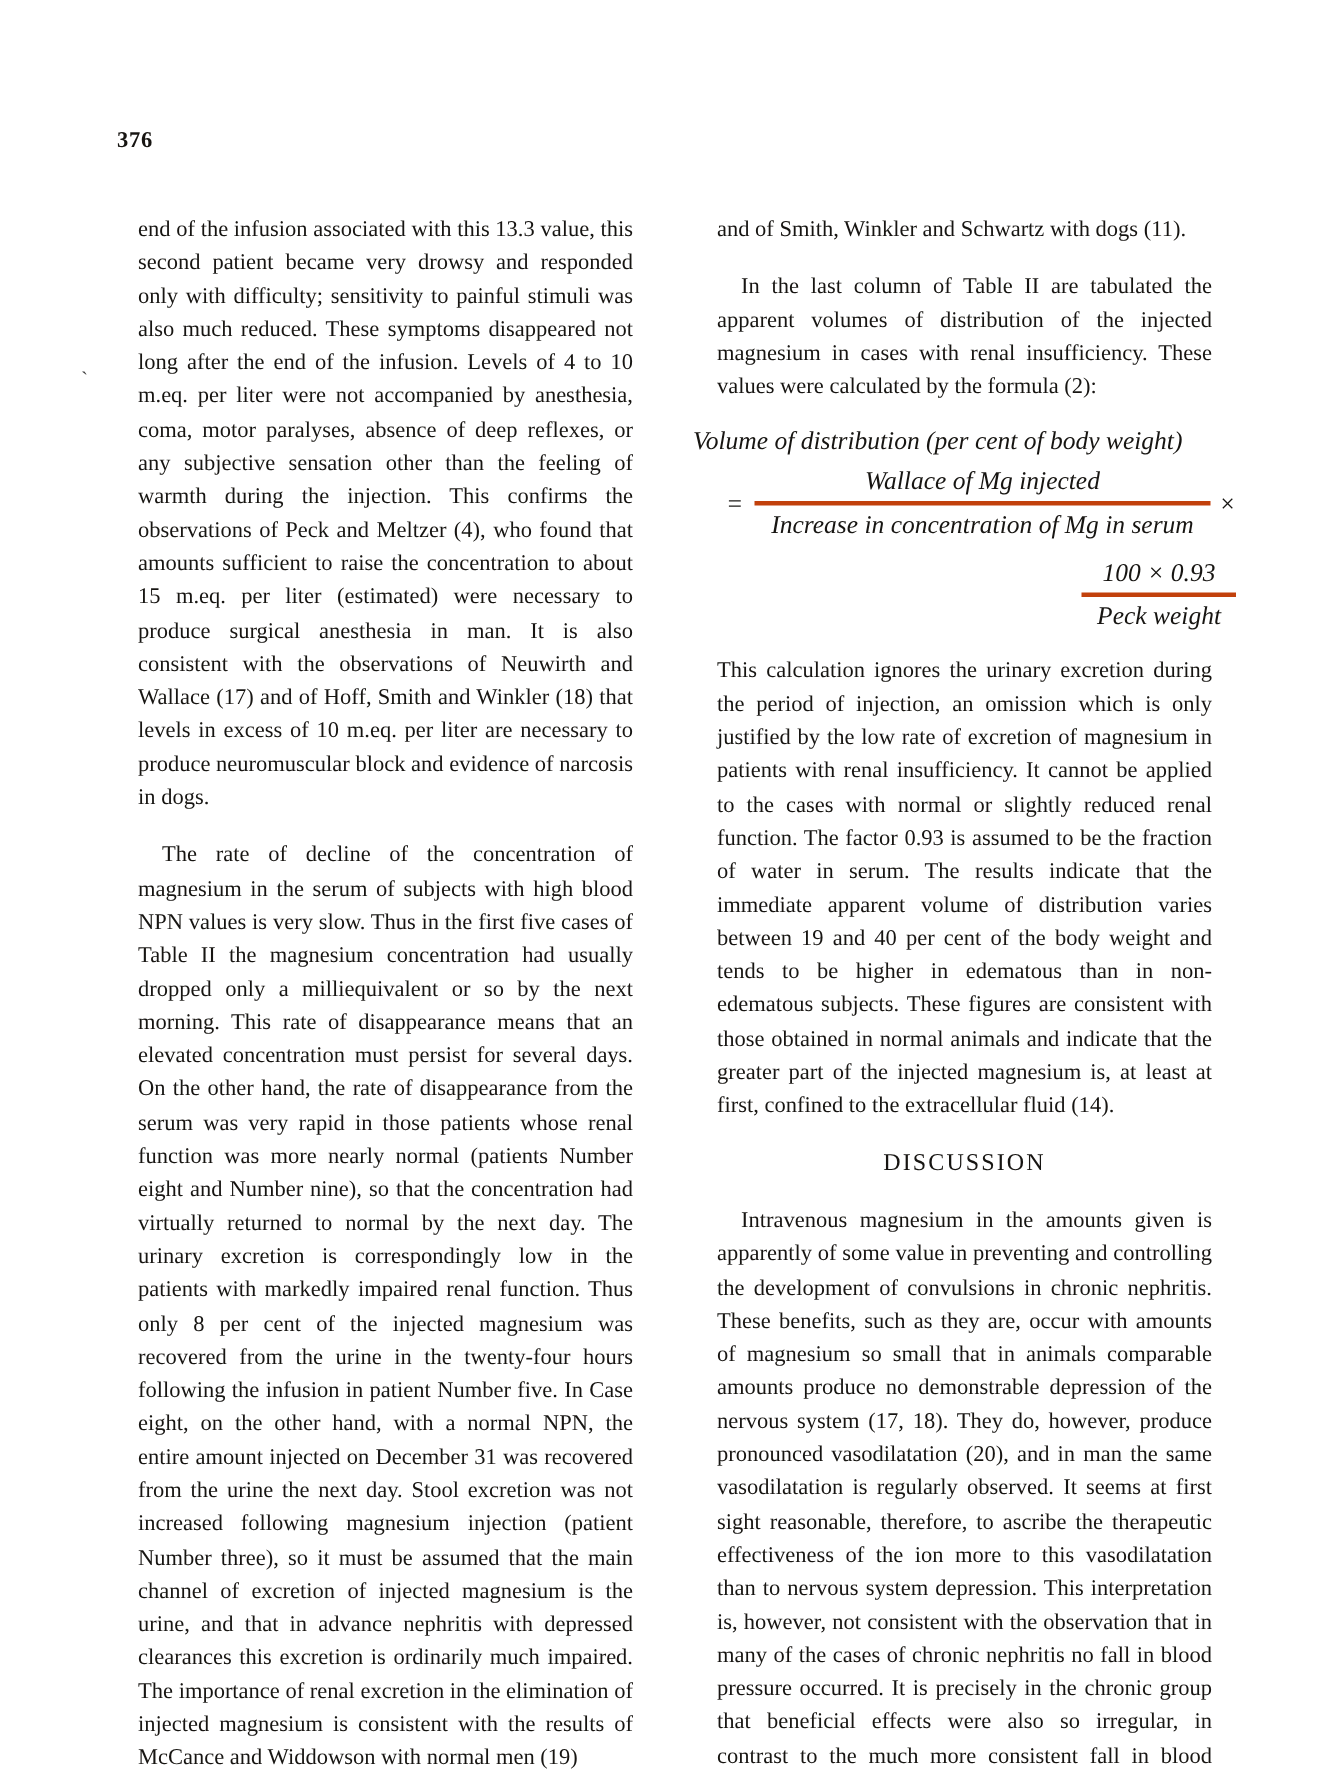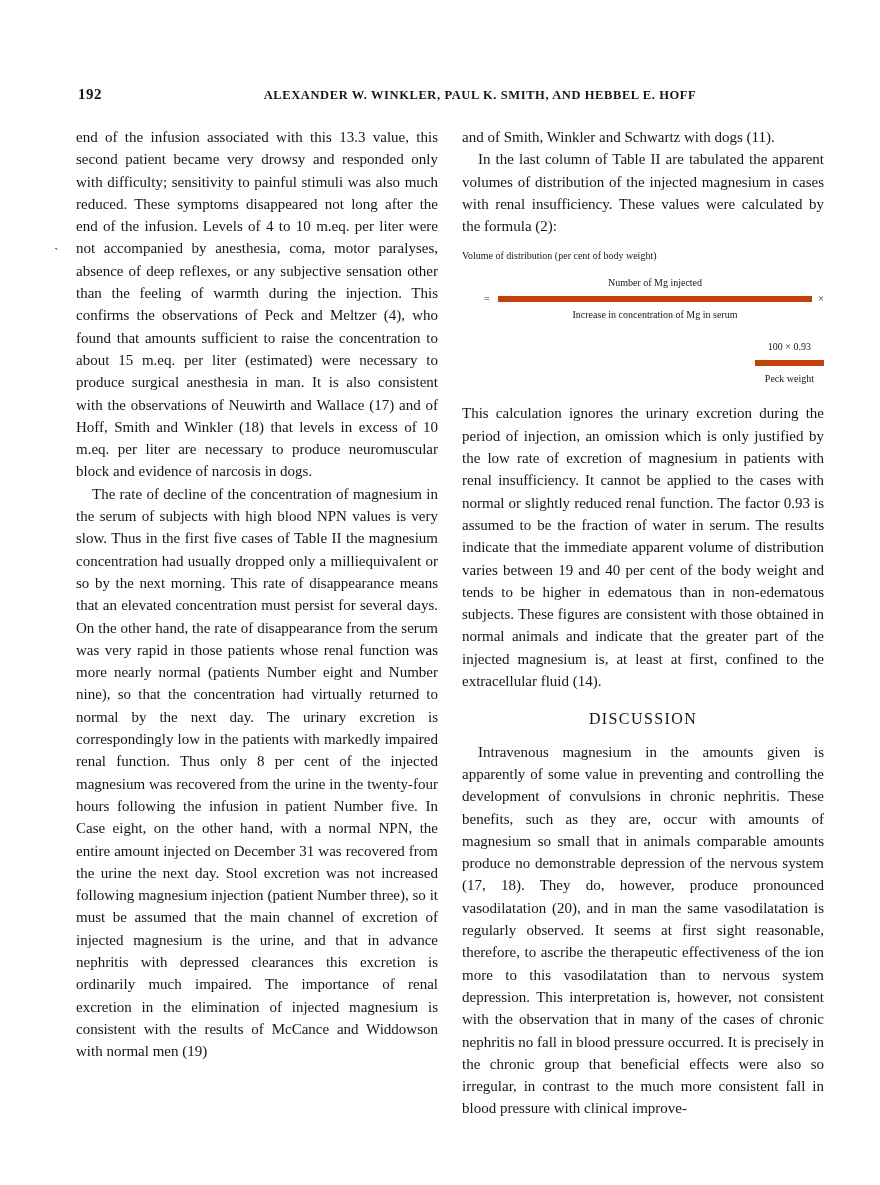--- a/index.html
+++ b/index.html
@@ -49,38 +49,39 @@
     display: flex;
     gap: 24px;
   }
   .column {
     width: 362px;
     font-size: 15px;
     line-height: 22.3px;
     text-align: justify;
   }
   .column p {
-    margin: 0;
+    margin: 16px;
   }
   .column p.indent {
     text-indent: 16px;
   }
   .margin-mark {
     position: absolute;
     left: 54px;
     top: 246px;
     font-size: 14px;
     color: #3a3a3a;
   }
   
   .formula {
     margin: 10px 0 14px 0;
-    font-size: 10px;
+    font-size: 17px;
     line-height: 18px;
     text-align: left;
+    font-style: italic;
   }
   .formula-label {
     margin-bottom: 9px;
   }
   .formula-row {
     display: flex;
     align-items: center;
   }
   .formula-eq {
     margin-right: 8px;
@@ -90,21 +91,21 @@
     display: inline-block;
     text-align: center;
     vertical-align: middle;
   }
   .frac .num {
     display: block;
     padding: 0 10px 4px 10px;
   }
   .frac .den {
     display: block;
-    border-top: 6px solid #c2410c;
+    border-top: 3px solid #c2410c;
     padding: 4px 10px 0 10px;
   }
   .formula-row .frac {
     flex: 1;
   }
   .formula-times {
     margin-left: 6px;
   }
   .formula-row2 {
     text-align: right;
@@ -122,41 +123,40 @@
   }
 </style>
 </head>
 <body>
 
 <div class="page">
 
   <span class="margin-mark">`</span>
 
   <div class="running-header">
-    <span class="page-number">192</span>
-    <span class="running-head">ALEXANDER W. WINKLER, PAUL K. SMITH, AND HEBBEL E. HOFF</span>
+    <span class="page-number">376</span>
   </div>
 
   <div class="columns">
 
     <div class="column">
       <p>end of the infusion associated with this 13.3 value, this second patient became very drowsy and responded only with difficulty; sensitivity to painful stimuli was also much reduced. These symptoms disappeared not long after the end of the infusion. Levels of 4 to 10 m.eq. per liter were not accompanied by anesthesia, coma, motor paralyses, absence of deep reflexes, or any subjective sensation other than the feeling of warmth during the injection. This confirms the observations of Peck and Meltzer (4), who found that amounts sufficient to raise the concentration to about 15 m.eq. per liter (estimated) were necessary to produce surgical anesthesia in man. It is also consistent with the observations of Neuwirth and Wallace (17) and of Hoff, Smith and Winkler (18) that levels in excess of 10 m.eq. per liter are necessary to produce neuromuscular block and evidence of narcosis in dogs.</p>
       <p class="indent">The rate of decline of the concentration of magnesium in the serum of subjects with high blood NPN values is very slow. Thus in the first five cases of Table II the magnesium concentration had usually dropped only a milliequivalent or so by the next morning. This rate of disappearance means that an elevated concentration must persist for several days. On the other hand, the rate of disappearance from the serum was very rapid in those patients whose renal function was more nearly normal (patients Number eight and Number nine), so that the concentration had virtually returned to normal by the next day. The urinary excretion is correspondingly low in the patients with markedly impaired renal function. Thus only 8 per cent of the injected magnesium was recovered from the urine in the twenty-four hours following the infusion in patient Number five. In Case eight, on the other hand, with a normal NPN, the entire amount injected on December 31 was recovered from the urine the next day. Stool excretion was not increased following magnesium injection (patient Number three), so it must be assumed that the main channel of excretion of injected magnesium is the urine, and that in advance nephritis with depressed clearances this excretion is ordinarily much impaired. The importance of renal excretion in the elimination of injected magnesium is consistent with the results of McCance and Widdowson with normal men (19)</p>
     </div>
 
     <div class="column">
       <p>and of Smith, Winkler and Schwartz with dogs (11).</p>
       <p class="indent">In the last column of Table II are tabulated the apparent volumes of distribution of the injected magnesium in cases with renal insufficiency. These values were calculated by the formula (2):</p>
 
       <div class="formula">
         <div class="formula-label">Volume of distribution (per cent of body weight)</div>
         <div class="formula-row">
           <span class="formula-eq">=</span>
           <span class="frac">
-            <span class="num">Number of Mg injected</span>
+            <span class="num">Wallace of Mg injected</span>
             <span class="den">Increase in concentration of Mg in serum</span>
           </span>
           <span class="formula-times">×</span>
         </div>
         <div class="formula-row2">
           <span class="frac">
             <span class="num">100 × 0.93</span>
             <span class="den">Peck weight</span>
           </span>
         </div>

